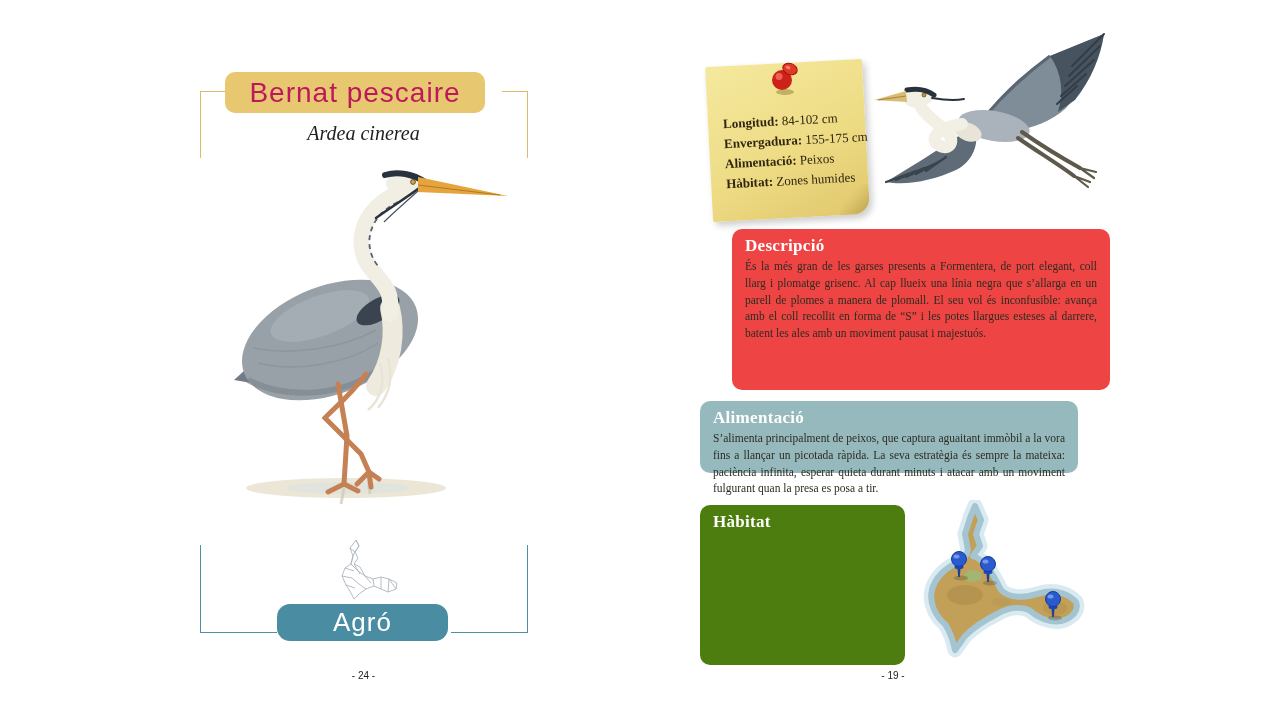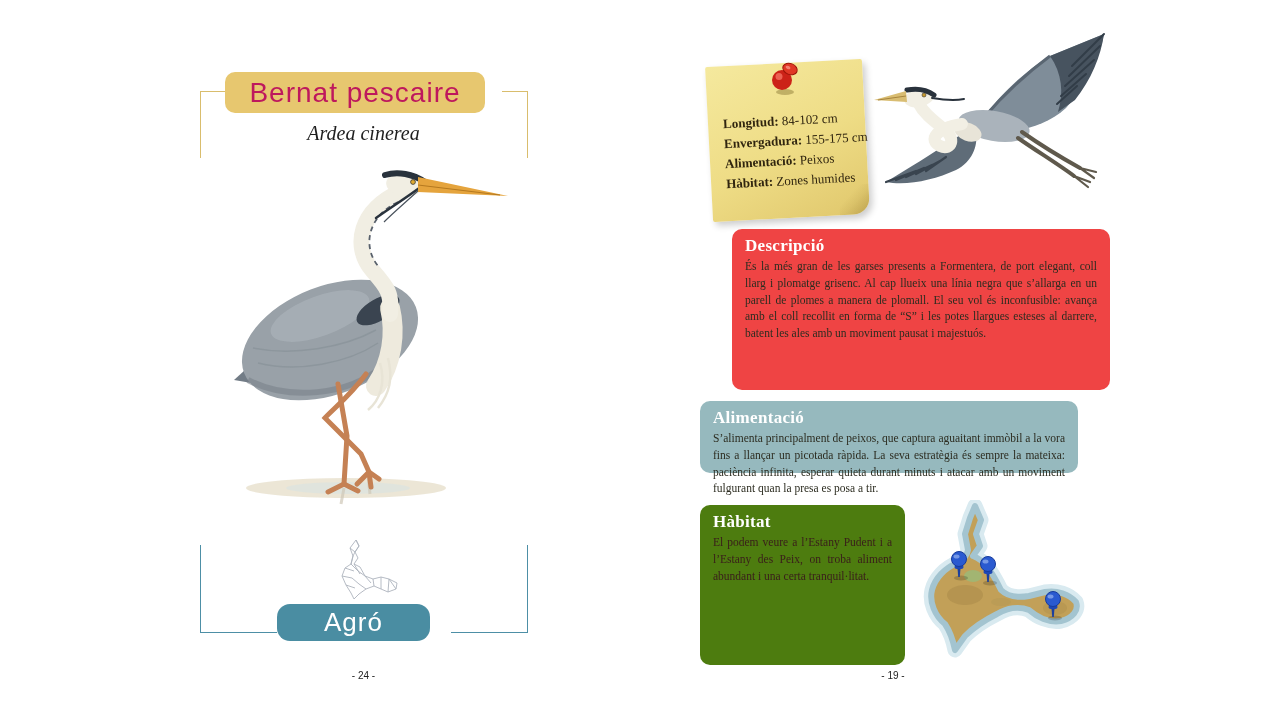--- a/index.html
+++ b/index.html
@@ -21,21 +21,21 @@
   .sci-name {
     left:200px; top:122px; width:327px; text-align:center;
     font-style:italic; font-size:20px; color:#1e1e1e;
   }
   .bracket { border:0 solid #d9bd6d; }
   .bk-gold-l { left:200px; top:91px; width:25px; height:66px; border-left:1.5px solid #d9bd6d; border-top:1.5px solid #d9bd6d; }
   .bk-gold-r { left:502px; top:91px; width:25px; height:66px; border-right:1.5px solid #d9bd6d; border-top:1.5px solid #d9bd6d; }
   .bk-teal-l { left:200px; top:545px; width:76px; height:87px; border-left:1.5px solid #4d8fa6; border-bottom:1.5px solid #4d8fa6; }
   .bk-teal-r { left:451px; top:545px; width:76px; height:87px; border-right:1.5px solid #4d8fa6; border-bottom:1.5px solid #4d8fa6; }
   .agro-pill {
-    left:277px; top:604px; width:153px; height:37px;
+    left:277px; top:604px; width:171px; height:37px;
     background:#4a8da2; border-radius:13px;
     color:#fff; font-family:"Liberation Sans", sans-serif;
     font-size:26px; font-weight:400; letter-spacing:1px;
     display:flex; align-items:center; justify-content:center;
   }
   .page-num {
     font-family:"Liberation Sans", sans-serif; font-size:10px; color:#222; text-align:center;
   }
   #pn-left  { left:200px; top:670px; width:327px; }
   #pn-right { left:700px; top:670px; width:386px; }
@@ -176,21 +176,20 @@
   <p>És la més gran de les garses presents a Formentera, de port elegant, coll llarg i plomatge grisenc. Al cap llueix una línia negra que s’allarga en un parell de plomes a manera de plomall. El seu vol és inconfusible: avança amb el coll recollit en forma de “S” i les potes llargues esteses al darrere, batent les ales amb un moviment pausat i majestuós.</p>
 </div>
 
 <div class="section" id="sec-alim">
   <h2>Alimentació</h2>
   <p>S’alimenta principalment de peixos, que captura aguaitant immòbil a la vora fins a llançar un picotada ràpida. La seva estratègia és sempre la mateixa: paciència infinita, esperar quieta durant minuts i atacar amb un moviment fulgurant quan la presa es posa a tir.</p>
 </div>
 
 <div class="section" id="sec-hab">
   <h2>Hàbitat</h2>
-  <p>El podem veure a l’Estany Pudent i a l’Estany des Peix, on troba aliment abundant i una certa tranquil·litat.</p>
 </div>
 
 <svg class="abs" style="left:915px; top:500px;" width="170" height="168" viewBox="0 0 170 168">
   <g>
     <path id="island" d="M 60,6 L 66,20 L 61,34 L 65,46 L 58,56 C 70,60 78,74 86,90 C 92,96 102,98 114,96 L 130,92 C 142,90 154,94 161,102 C 164,110 158,118 146,121 C 134,123 122,117 114,110 C 104,106 92,108 82,114 C 70,120 58,128 50,136 L 40,150 C 38,140 34,130 30,124 C 20,116 14,102 17,90 C 20,78 30,68 42,63 C 48,60 52,56 53,50 L 50,34 L 55,18 Z" fill="none" stroke="#d9eaf0" stroke-width="15" stroke-linejoin="round"></path>
     <path d="M 60,6 L 66,20 L 61,34 L 65,46 L 58,56 C 70,60 78,74 86,90 C 92,96 102,98 114,96 L 130,92 C 142,90 154,94 161,102 C 164,110 158,118 146,121 C 134,123 122,117 114,110 C 104,106 92,108 82,114 C 70,120 58,128 50,136 L 40,150 C 38,140 34,130 30,124 C 20,116 14,102 17,90 C 20,78 30,68 42,63 C 48,60 52,56 53,50 L 50,34 L 55,18 Z" fill="#c2a058" stroke="#a3c4d0" stroke-width="6" stroke-linejoin="round"></path>
     <ellipse cx="50" cy="95" rx="18" ry="10" fill="#ab8c4b" opacity="0.6"></ellipse>
     <ellipse cx="140" cy="108" rx="12" ry="7" fill="#b3924f" opacity="0.6"></ellipse>
     <ellipse cx="58" cy="76" rx="9" ry="6" fill="#9cb877" opacity="0.85"></ellipse>
     <ellipse cx="86" cy="102" rx="10" ry="4" fill="#b59a55" opacity="0.6"></ellipse>

